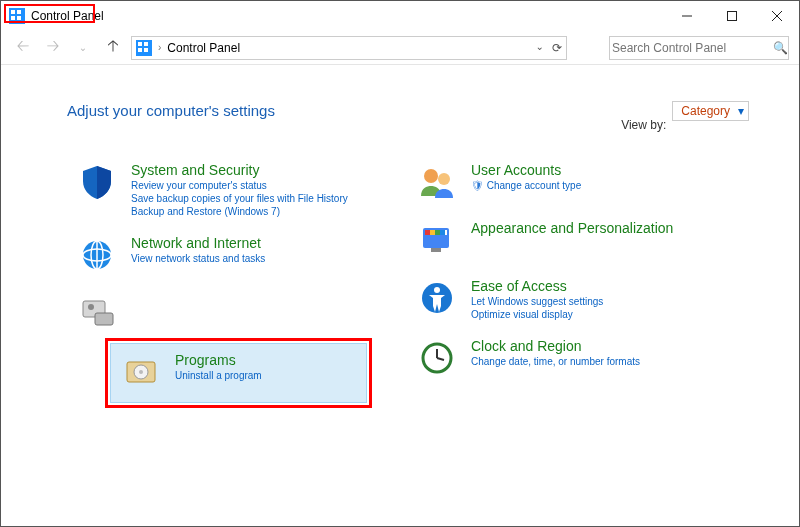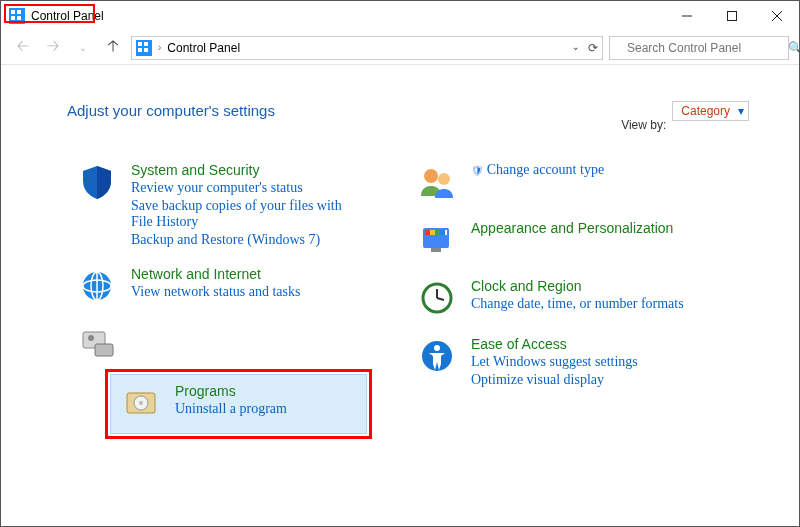--- a/index.html
+++ b/index.html
@@ -73,23 +73,24 @@
     padding: 0 4px;
     gap: 6px;
   }
   .addrbox .app-icon { width: 16px; height: 16px; }
   .addr-chevron { color: #777; font-size: 10px; }
   .addrbox-right { margin-left: auto; display: flex; gap: 8px; color: #555; }
   .searchbox {
     width: 180px; height: 24px;
     border: 1px solid #ccc;
     display: flex; align-items: center;
-    padding: 0 17px;
+    padding: 0 2px;
     color: #888;
     gap: 6px;
+    margin-left: 36px;
   }
   .search-input {
     border: none; outline: none;
     font-size: 12px; color: #888;
     flex: 1;
     background: transparent;
   }
   
   .content {
     padding: 24px 20px 10px 66px;
@@ -147,23 +148,22 @@
     width: 40px; height: 40px;
     flex-shrink: 0;
   }
   .cat-text { display: flex; flex-direction: column; gap: 2px; }
   .cat-title {
     color: #1a7f1a;
     font-size: 14px;
   }
   .cat-link {
     color: #0b63c4;
-    font-size: 14px;
+    font-size: 10px;
     cursor: pointer;
-    font-family: Liberation Serif, serif;
   }
   .cat-link.shield::before {
     content: "🛡";
     color: #2d7ad6;
     margin-right: 3px;
     font-size: 10px;
   }
 </style>
 </head>
 <body>
@@ -270,55 +270,56 @@
       </div>
     <div class="col" id="right-col">
         <div class="cat">
           <div class="cat-icon"><svg viewBox="0 0 40 40">
               <circle cx="14" cy="14" r="7" fill="#f0a050"></circle>
               <path d="M4 34 C4 26 10 24 14 24 C18 24 24 26 24 34 Z" fill="#6aa84f"></path>
               <circle cx="27" cy="17" r="6" fill="#f7c37a"></circle>
               <path d="M18 36 C18 29 23 27 27 27 C31 27 36 29 36 36 Z" fill="#4285f4"></path>
             </svg></div>
           <div class="cat-text">
+            <div class="cat-title">User Accounts</div>
             <div class="cat-link shield">Change account type</div>
           </div>
         </div>
         <div class="cat">
           <div class="cat-icon"><svg viewBox="0 0 40 40">
               <rect x="6" y="8" width="26" height="20" rx="2" fill="#4285f4"></rect>
               <rect x="8" y="10" width="22" height="5" fill="#fff"></rect>
               <rect x="8" y="10" width="5" height="5" fill="#e53935"></rect>
               <rect x="13" y="10" width="5" height="5" fill="#fbc02d"></rect>
               <rect x="18" y="10" width="5" height="5" fill="#43a047"></rect>
               <rect x="23" y="10" width="5" height="5" fill="#1e88e5"></rect>
               <rect x="14" y="28" width="10" height="4" fill="#888"></rect>
             </svg></div>
           <div class="cat-text">
             <div class="cat-title">Appearance and Personalization</div>
           </div>
         </div>
         <div class="cat">
           <div class="cat-icon"><svg viewBox="0 0 40 40">
+              <circle cx="20" cy="20" r="15" fill="#1976d2"></circle>
+              <circle cx="20" cy="12" r="3" fill="#fff"></circle>
+              <path d="M12 17 H28 L24 20 V28 L22 34 L20 26 L18 34 L16 28 V20 Z" fill="#fff"></path>
+            </svg></div>
+          <div class="cat-text">
+            <div class="cat-title">Ease of Access</div>
+            <div class="cat-link">Let Windows suggest settings</div>
+            <div class="cat-link">Optimize visual display</div>
+          </div>
+        </div>
+        <div class="cat">
+          <div class="cat-icon"><svg viewBox="0 0 40 40">
               <circle cx="20" cy="20" r="14" fill="#fff" stroke="#2e7d32" stroke-width="3"></circle>
               <line x1="20" y1="20" x2="20" y2="11" stroke="#333" stroke-width="2"></line>
               <line x1="20" y1="20" x2="27" y2="22" stroke="#333" stroke-width="2"></line>
             </svg></div>
           <div class="cat-text">
             <div class="cat-title">Clock and Region</div>
             <div class="cat-link">Change date, time, or number formats</div>
           </div>
         </div>
-        <div class="cat">
-          <div class="cat-icon"><svg viewBox="0 0 40 40">
-              <circle cx="20" cy="20" r="15" fill="#1976d2"></circle>
-              <circle cx="20" cy="12" r="3" fill="#fff"></circle>
-              <path d="M12 17 H28 L24 20 V28 L22 34 L20 26 L18 34 L16 28 V20 Z" fill="#fff"></path>
-            </svg></div>
-          <div class="cat-text">
-            <div class="cat-title">Ease of Access</div>
-            <div class="cat-link">Let Windows suggest settings</div>
-            <div class="cat-link">Optimize visual display</div>
-          </div>
-        </div>
       </div>
   </div>
 </div>
 
 </body></html>

